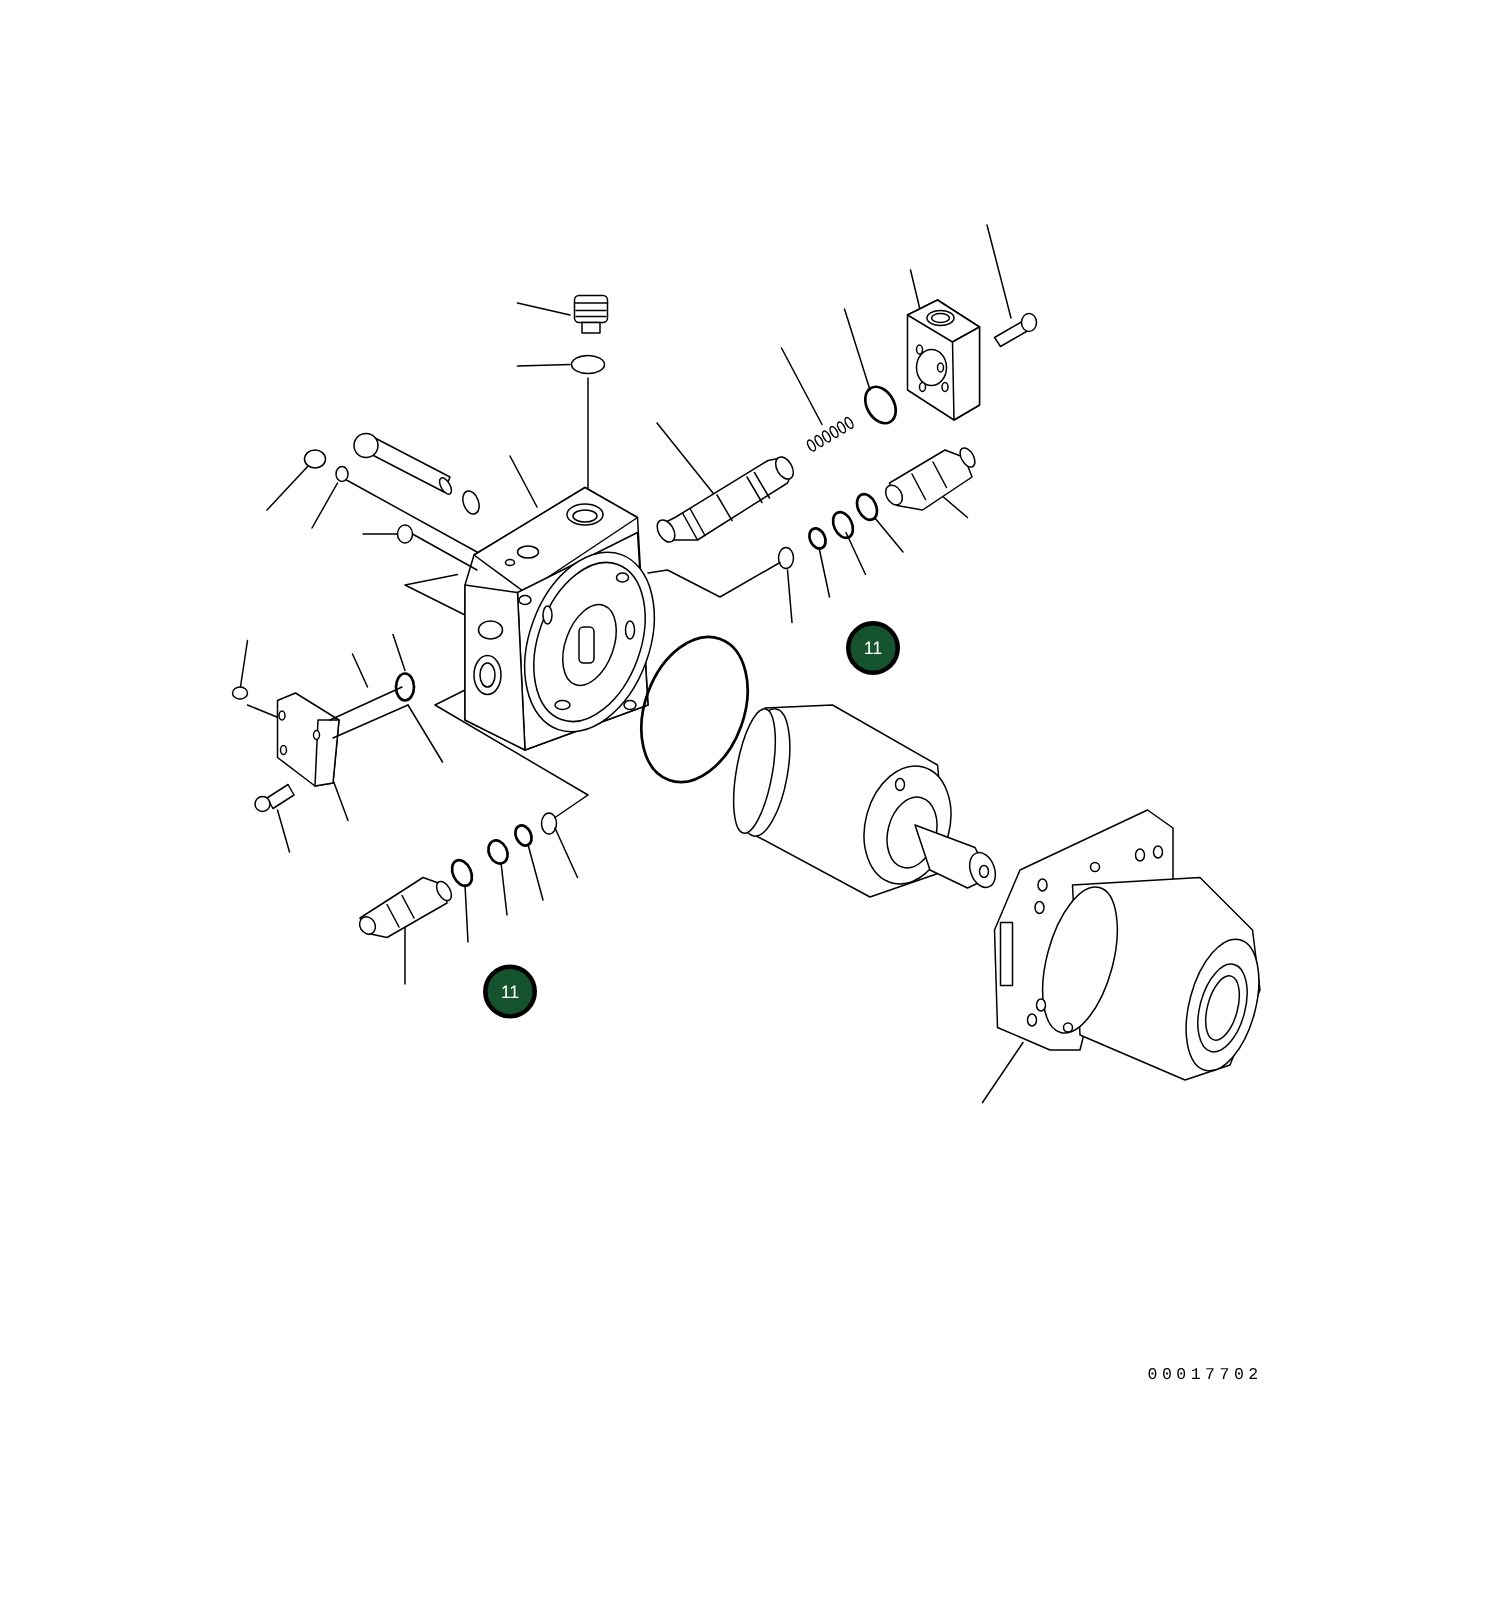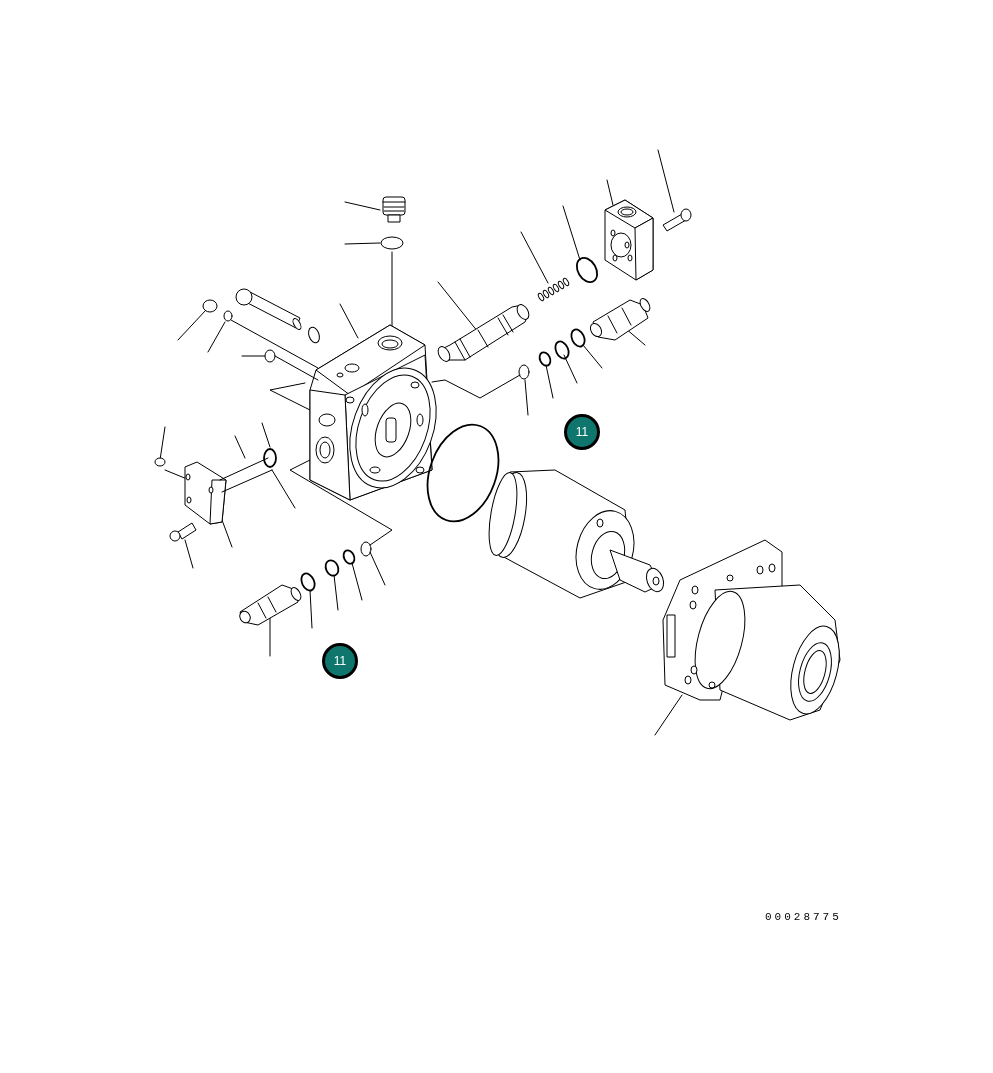--- a/index.html
+++ b/index.html
@@ -1,21 +1,21 @@
 <!DOCTYPE html>
 <html><head>
 <meta charset="utf-8">
 <style>
   html, body { margin: 0; padding: 0; background: #ffffff; }
   body { width: 993px; height: 1073px; position: relative; overflow: hidden; font-family: "Liberation Sans", sans-serif; }
   #diagram { position: absolute; left: 0; top: 0; width: 993px; height: 1073px; }
   .ln { fill: none; stroke: #000; stroke-width: 1; stroke-linecap: round; stroke-linejoin: round; }
   .ln2 { fill: none; stroke: #000; stroke-width: 1.8; }
   .wf { fill: #fff; stroke: #000; stroke-width: 1; stroke-linejoin: round; }
-  .callout { position: absolute; width: 36px; height: 36px; border-radius: 50%; background: #0f766e; border: 3px solid #000; box-sizing: border-box; color: #fff; font-size: 12px; display: flex; align-items: center; justify-content: center; cursor: pointer; }
+  .callout { position: absolute; width: 36px; height: 36px; border-radius: 50%; background: #14532d; border: 3px solid #000; box-sizing: border-box; color: #fff; font-size: 12px; display: flex; align-items: center; justify-content: center; cursor: pointer; }
   .ref-number { position: absolute; left: 765px; top: 911px; font-family: "Liberation Mono", monospace; font-size: 11px; letter-spacing: 3px; color: #000; }
 </style>
 </head>
 <body>
 
 <svg id="diagram" viewBox="0 0 993 1073" xmlns="http://www.w3.org/2000/svg">
 
   <g class="ln">
     <line x1="345" y1="202" x2="380" y2="210"></line>
     <line x1="345" y1="244" x2="380" y2="243"></line>
@@ -217,13 +217,13 @@
     <ellipse cx="308" cy="582" rx="6" ry="9" transform="rotate(-25 308 582)"></ellipse>
     <ellipse cx="332" cy="568" rx="6" ry="8" transform="rotate(-25 332 568)"></ellipse>
     <ellipse cx="349" cy="557" rx="5" ry="7" transform="rotate(-25 349 557)"></ellipse>
     <ellipse cx="366" cy="549" rx="5" ry="7" class="ln"></ellipse>
   </g>
 </svg>
 
 <div class="callout" style="left:564px;top:414px;">11</div>
 <div class="callout" style="left:322px;top:643px;">11</div>
 
-<div class="ref-number">00028775</div>
+<div class="ref-number">00017702</div>
 
 </body></html>

